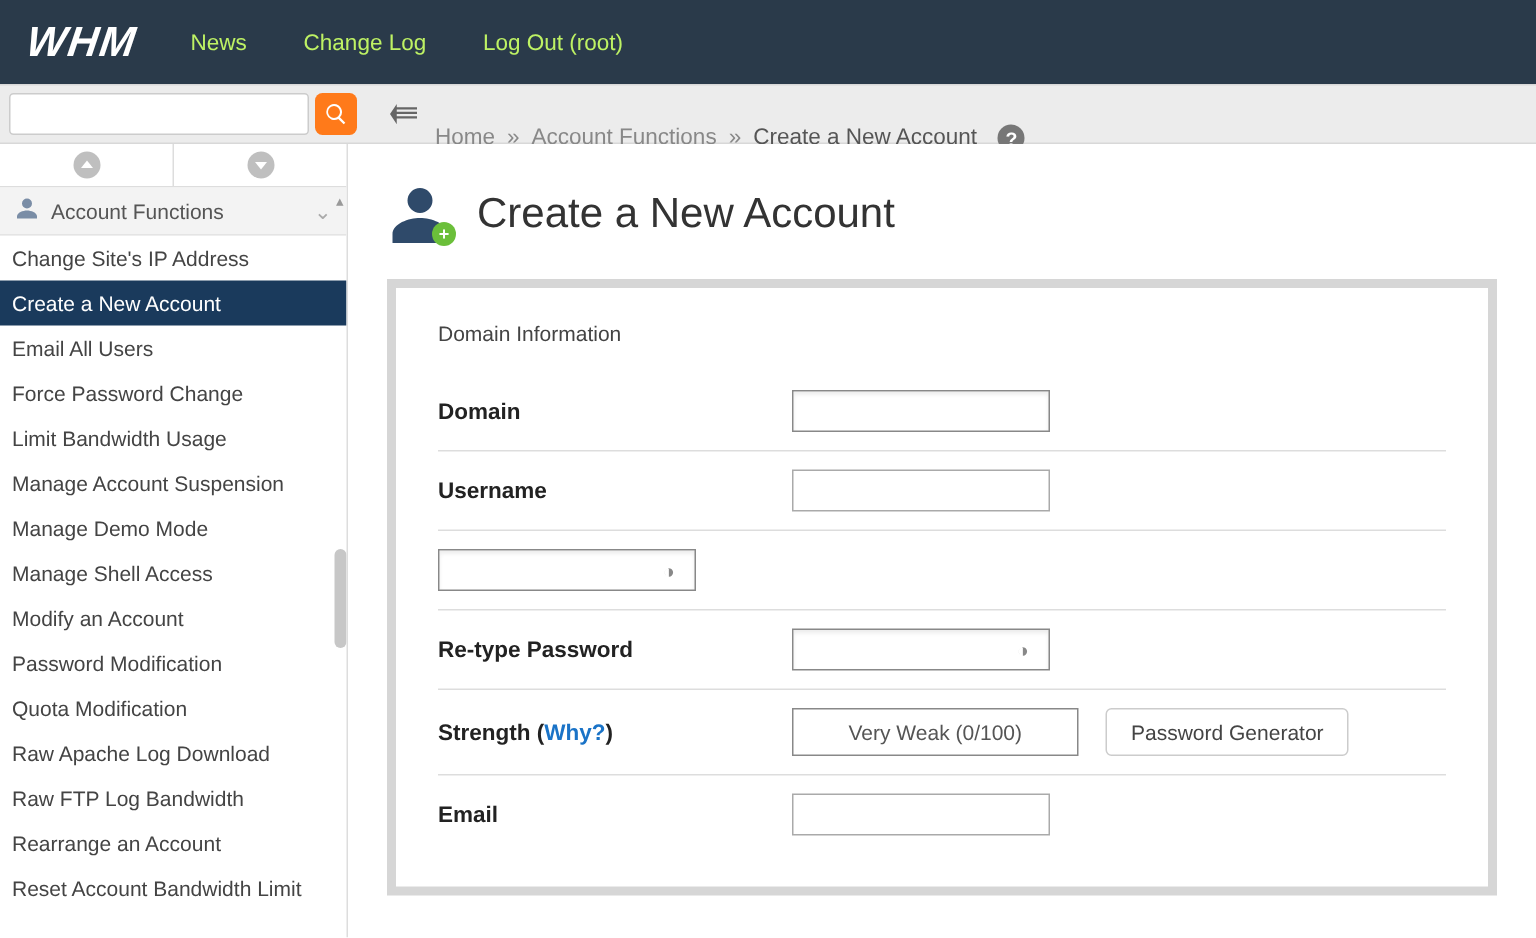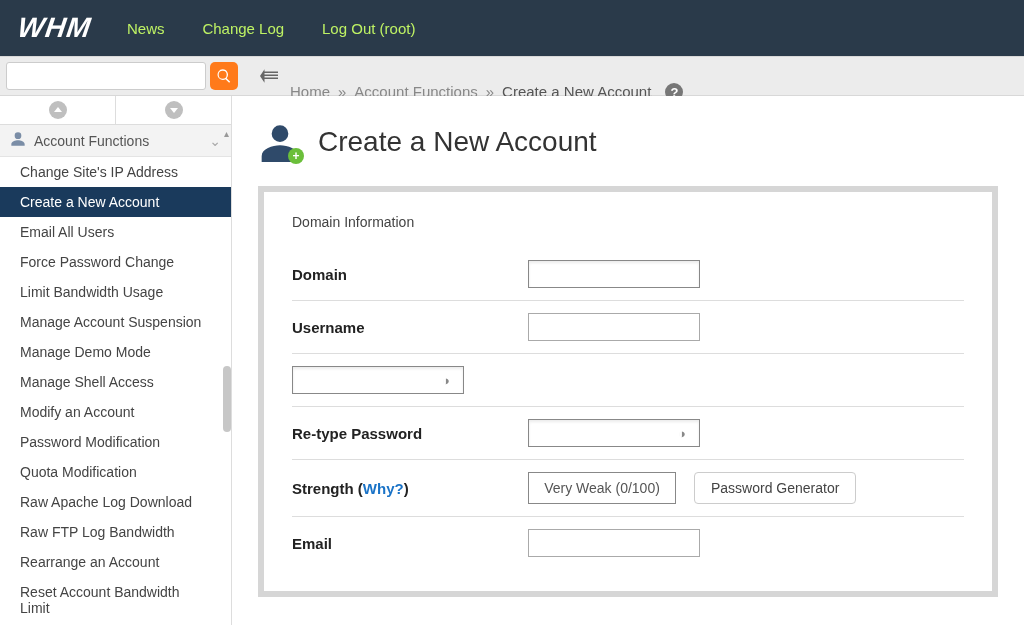--- a/index.html
+++ b/index.html
@@ -27,42 +27,42 @@
 .sidebar { width: 232px; border-right: 1px solid #ddd; position: relative; overflow-y: auto; }
 .sb-controls { display: flex; border-bottom: 1px solid #ddd; }
 .sb-ctrl { flex: 1; height: 28px; display: flex; align-items: center; justify-content: center; border-right: 1px solid #ddd; cursor: pointer; }
 .sb-ctrl:last-child { border-right: none; }
 .circlebtn { width: 18px; height: 18px; background: #bfbfbf; border-radius: 50%; display: flex; align-items: center; justify-content: center; }
 .circlebtn svg { width: 10px; height: 10px; fill: #fff; }
 .sb-header { display: flex; align-items: center; padding: 6px 10px; border-bottom: 1px solid #e4e4e4; color: #555; font-size: 14px; background: #f3f3f3; }
 .sb-header .hdr-icon { margin-right: 8px; }
 .sb-header .chev { margin-left: auto; color: #aaa; }
 .sb-list { list-style: none; }
-.sb-list li { padding: 7px 20px; font-size: 14px; color: #444; cursor: pointer; }
+.sb-list li { padding: 7px 8px; font-size: 14px; color: #444; cursor: pointer; }
 .sb-list li.active { background: #1a3a5c; color: #fff; }
 .sb-scroll-thumb { position: absolute; right: 0; top: 270px; width: 8px; height: 66px; background: #c7c7c7; border-radius: 4px; }
 .sb-up-caret { position: absolute; right: 2px; top: 32px; color: #999; font-size: 10px; }
 
 
 .content { flex: 1; background: #fff; padding: 12px 26px; overflow: auto; }
 .page-heading { display: flex; align-items: center; gap: 16px; padding: 14px 0 24px 0; }
 .user-icon { width: 44px; height: 40px; position: relative; }
 .user-icon svg { width: 44px; height: 40px; fill: #2f4a6a; }
 .user-icon .plus { position: absolute; bottom: -2px; right: -2px; width: 16px; height: 16px; background: #6bbf3a; border-radius: 50%; color: #fff; display: flex; align-items: center; justify-content: center; font-size: 12px; font-weight: bold; }
 .page-heading h1 { font-size: 28px; font-weight: 400; color: #333; }
 
 .panel { border: 6px solid #d6d6d6; padding: 22px 28px; background: #fff; }
 .panel h2 { font-size: 14px; font-weight: 400; color: #444; margin-bottom: 18px; }
 .form-row { display: flex; align-items: center; padding: 12px 0; border-bottom: 1px solid #ddd; }
 .form-row:last-child { border-bottom: none; }
 .form-label { width: 236px; font-weight: bold; color: #222; font-size: 15px; }
 .form-label .why { color: #1a73c7; font-weight: bold; cursor: pointer; margin-top: 28px; }
 .form-input { width: 172px; height: 28px; border: 1px solid #aaa; padding: 0 6px; background: #fff; }
 .form-input.shadow { box-shadow: inset 0 2px 3px rgba(0,0,0,0.08); border: 1px solid #888; }
-.strength-box { width: 148px; height: 32px; border: 1px solid #888; display: flex; align-items: center; justify-content: center; color: #555; font-size: 14px; text-align: center; }
+.strength-box { width: 191px; height: 32px; border: 1px solid #888; display: flex; align-items: center; justify-content: center; color: #555; font-size: 14px; text-align: center; }
 .gen-btn { margin-left: 18px; padding: 7px 16px; border: 1px solid #ccc; border-radius: 4px; background: #fff; cursor: pointer; font-size: 14px; color: #444; }
 .field-icon { margin-left: -22px; color: #888; font-size: 13px; pointer-events: none; }
 </style>
 </head>
 <body>
 
 <div class="topbar">
   <div class="logo">WHM</div>
   <div class="topnav">
     <a>News</a>

